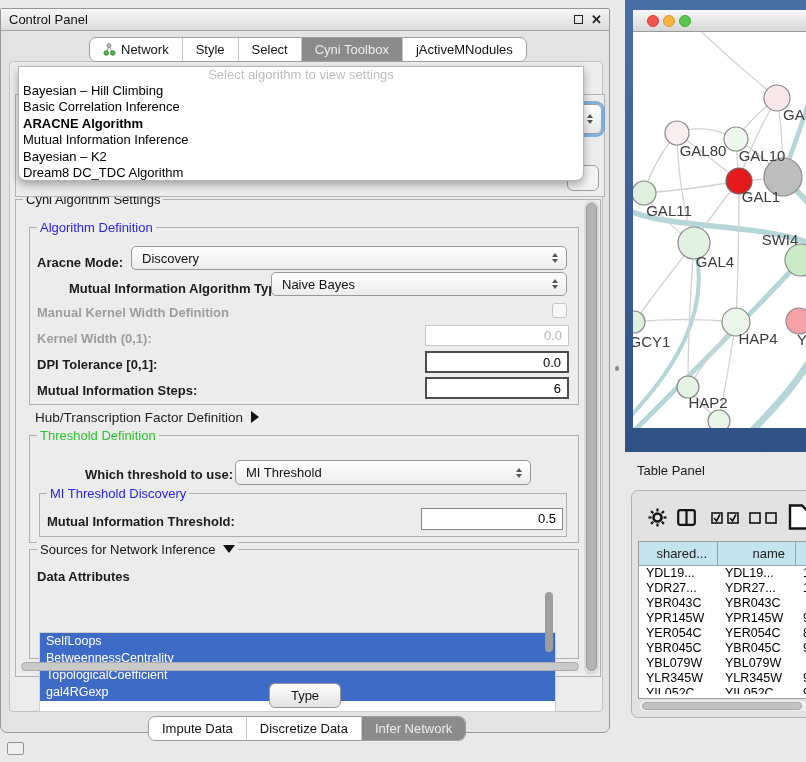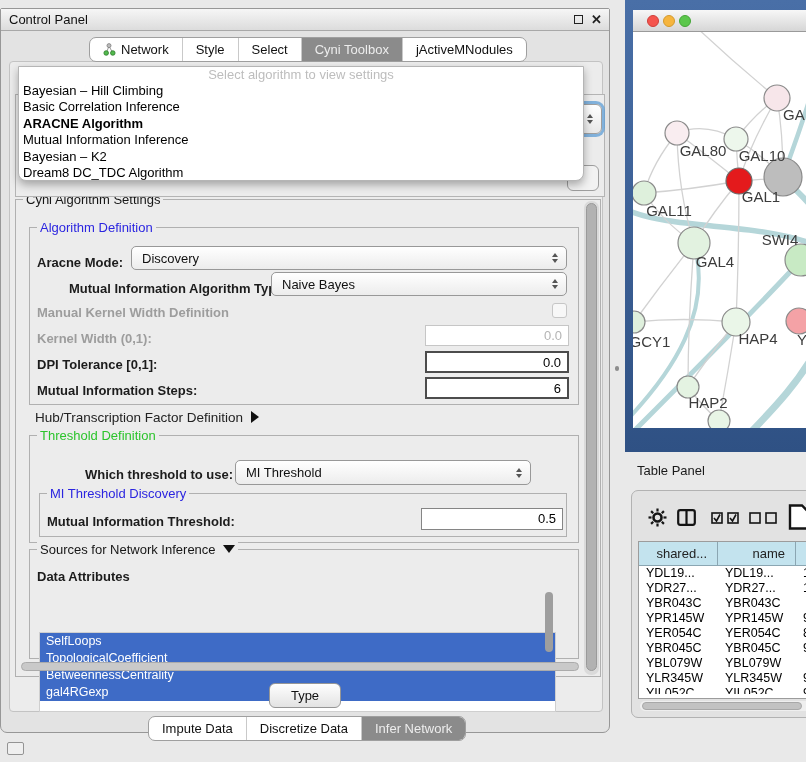--- a/index.html
+++ b/index.html
@@ -249,22 +249,22 @@
 
     <div class="group" style="left:28px;top:540px;width:550px;height:110px;">
       <span class="gtitle t-dark">
         <span>Sources for Network Inference</span>
         &nbsp;<span class="tri-down"></span>
       </span>
     </div>
     <span class="lbl" style="left:36px;top:560px;">Data Attributes</span>
     <div class="attr-list" style="left:38px;top:580px;width:517px;height:80px;margin-top:43px;">
       <div class="attr-item">SelfLoops</div>
+      <div class="attr-item">BetweennessCentrality</div>
       <div class="attr-item">TopologicalCoefficient</div>
-      <div class="attr-item">BetweennessCentrality</div>
       <div class="attr-item">gal4RGexp</div>
     </div>
     <div class="list-vscroll" style="left:544px;top:583px;height:60px;"></div>
 
     <div class="hscroll-thumb" style="left:20px;top:653px;width:558px;height:9px;"></div>
 
     <div class="apply-btn">
       <span>Type</span>
     </div>
 

